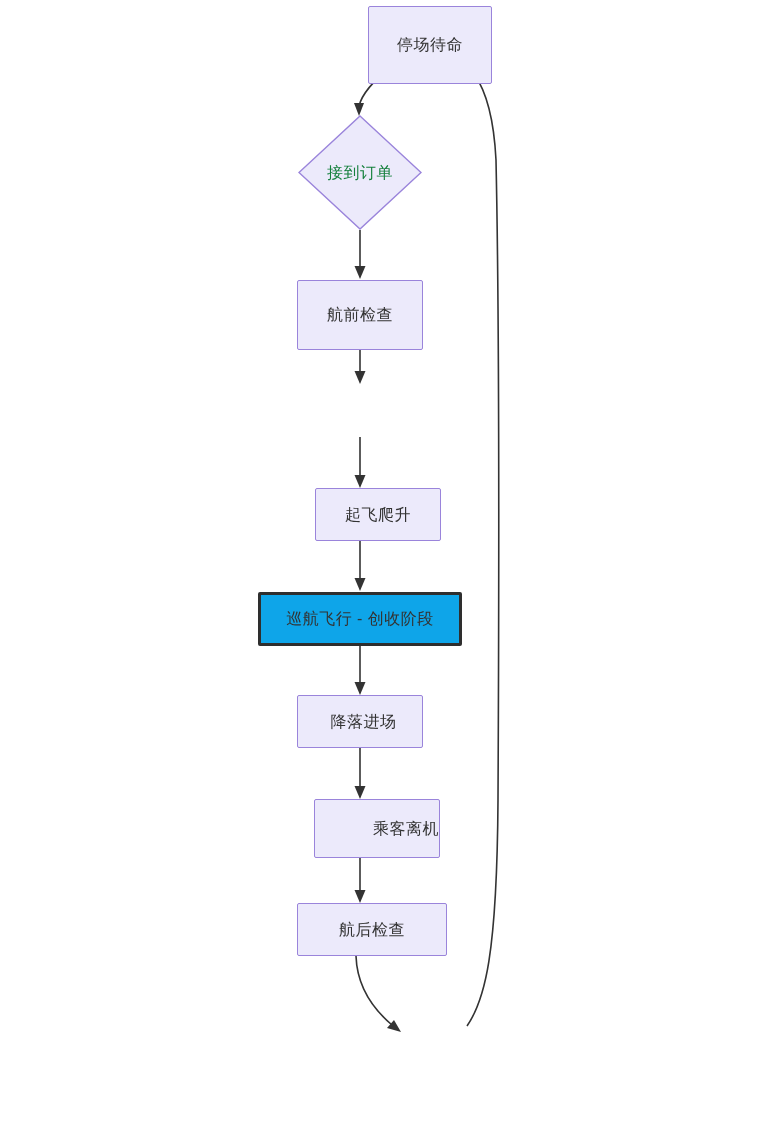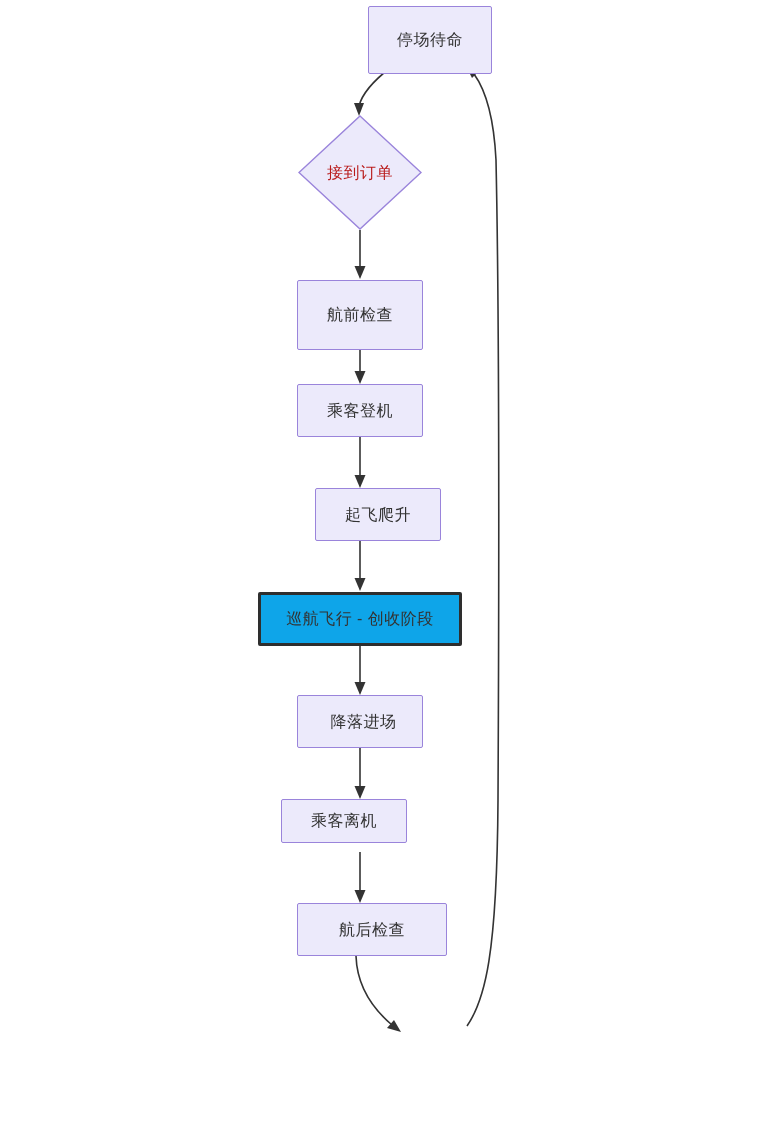--- a/index.html
+++ b/index.html
@@ -66,21 +66,21 @@
   .node-decision .diamond-shape {
     position: absolute;
     left: 0;
     top: 0;
     width: 100%;
     height: 100%;
   }
   .node-decision .node-label {
     position: relative;
     z-index: 2;
-    color: #b91c1c;
+    color: #15803d;
     font-size: 16px;
     line-height: 1.2;
     letter-spacing: 0.5px;
   }
   .edge-path {
     fill: none;
     stroke: #333333;
     stroke-width: 1.6;
   }
   .edge-arrow {
@@ -139,52 +139,49 @@
       <path class="edge-path" d="M 356 956 C 357 985, 372 1008, 392 1025"></path>
       <polygon class="edge-arrow" points="401,1032 387,1028 394,1020"></polygon>
     </g>
 
     <g>
       <path class="edge-path" d="M 467 1026 C 485 1000, 497 955, 498 800 C 499 600, 499 300, 496 160 C 494 120, 487 92, 474 74"></path>
       <polygon class="edge-arrow" points="466,66 480,70 472,78"></polygon>
     </g>
   </svg>
 
-  <div class="node node-process" style="left:368px; top:6px; width:124px; height:68px;">
+  <div class="node node-process" style="left:368px; top:6px; width:124px; height:78px;">
     <span class="node-label">停场待命</span>
   </div>
 
   <div class="node node-decision" style="left:298px; top:115px; width:124px; height:115px;">
     <svg class="diamond-shape" viewBox="0 0 124 115" preserveAspectRatio="none" xmlns="http://www.w3.org/2000/svg">
       <polygon points="62,1 123,57.5 62,114 1,57.5" fill="#ECEAFB" stroke="#9A84DB" stroke-width="1.4"></polygon>
     </svg>
     <span class="node-label">接到订单</span>
   </div>
 
   <div class="node node-process" style="left:297px; top:280px; width:126px; height:70px;">
     <span class="node-label">航前检查</span>
   </div>
 
-  <div class="node node-process" style="left:297px; top:384px; width:126px; height:53px;">
-    <span class="node-label">乘客登机</span>
-  </div>
 
   <div class="node node-process" style="left:315px; top:488px; width:126px; height:53px;">
     <span class="node-label">起飞爬升</span>
   </div>
 
   <div class="node node-highlight" style="left:258px; top:592px; width:204px; height:54px;">
     <span class="node-label">巡航飞行 - 创收阶段</span>
   </div>
 
   <div class="node node-process" style="left:297px; top:695px; width:126px; height:53px;padding-left:7px;">
     <span class="node-label">降落进场</span>
   </div>
 
-  <div class="node node-process" style="left:281px; top:799px; width:126px; height:44px;">
+  <div class="node node-process" style="left:314px; top:799px; width:126px; height:59px;justify-content:flex-end;">
     <span class="node-label">乘客离机</span>
   </div>
 
   <div class="node node-process" style="left:297px; top:903px; width:150px; height:53px;">
     <span class="node-label">航后检查</span>
   </div>
 
 
 </div>
 

